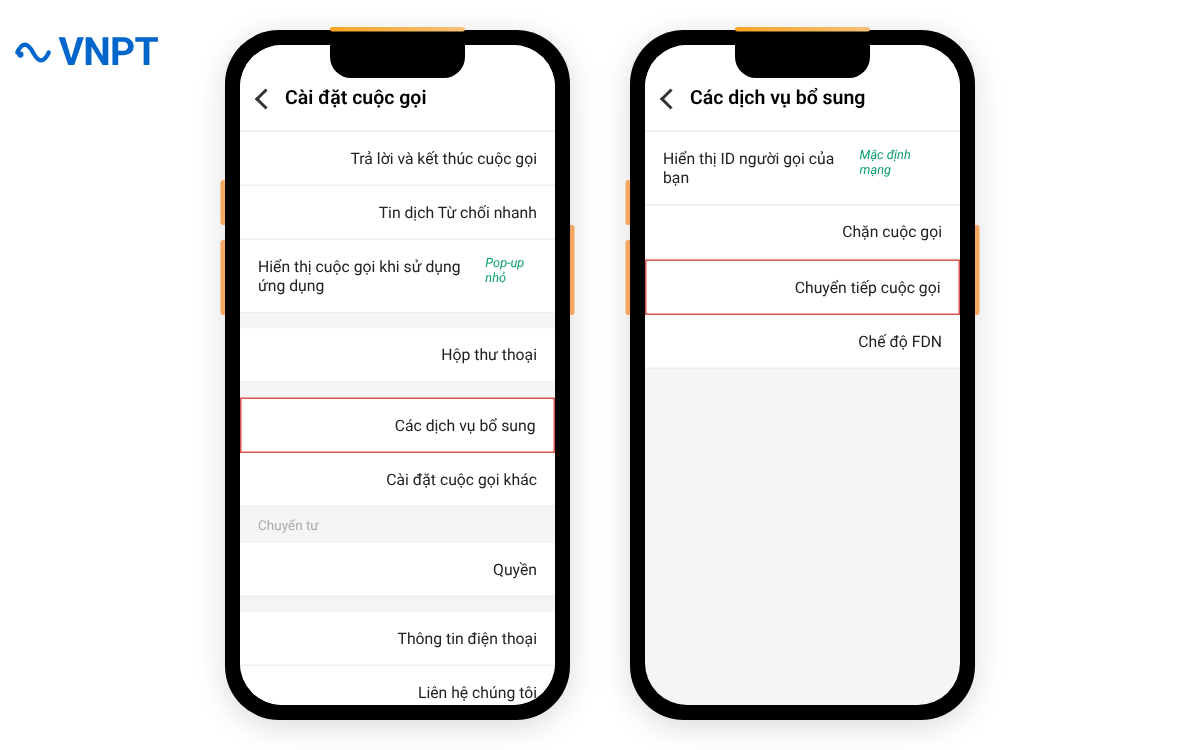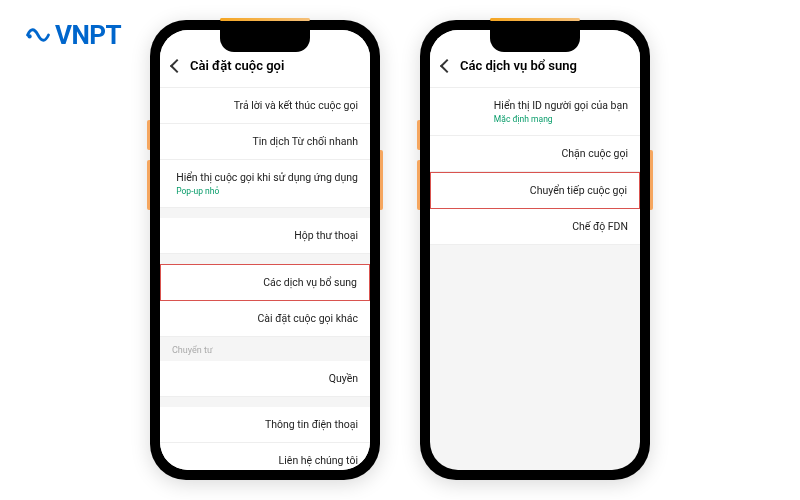--- a/index.html
+++ b/index.html
@@ -10,21 +10,21 @@
       font-family: -apple-system, BlinkMacSystemFont, 'Segoe UI', Roboto, sans-serif;
       position: relative;
       display: flex;
       align-items: center;
       justify-content: center;
       gap: 40px;
     }
     .logo {
       position: absolute;
       top: 20px;
-      left: 24px;
+      left: 8px;
       display: flex;
       align-items: center;
       gap: 3px;
       font-weight: 700;
       font-size: 26px;
       color: #0066cc;
       letter-spacing: -0.5px;
     }
     .logo-icon {
       width: 28px;
@@ -122,26 +122,26 @@
       padding: 11px 12px;
       border-bottom: 1px solid #eee;
       font-size: 10.5px;
       color: #222;
       display: flex;
       align-items: center;
       justify-content: flex-end;
     }
     .item-content {
       display: flex;
-      flex-direction: column;
       gap: 2px;
     }
     .item-sub {
       font-size: 8.5px;
       color: #0a9d6b;
+      font-style: italic;
     }
     .item.highlighted {
       border: 1px solid #d9534f;
       margin: 0;
     }
     .section-header {
       padding: 8px 12px 6px 12px;
       font-size: 9px;
       color: #aaa;
       background: #f5f5f5;

